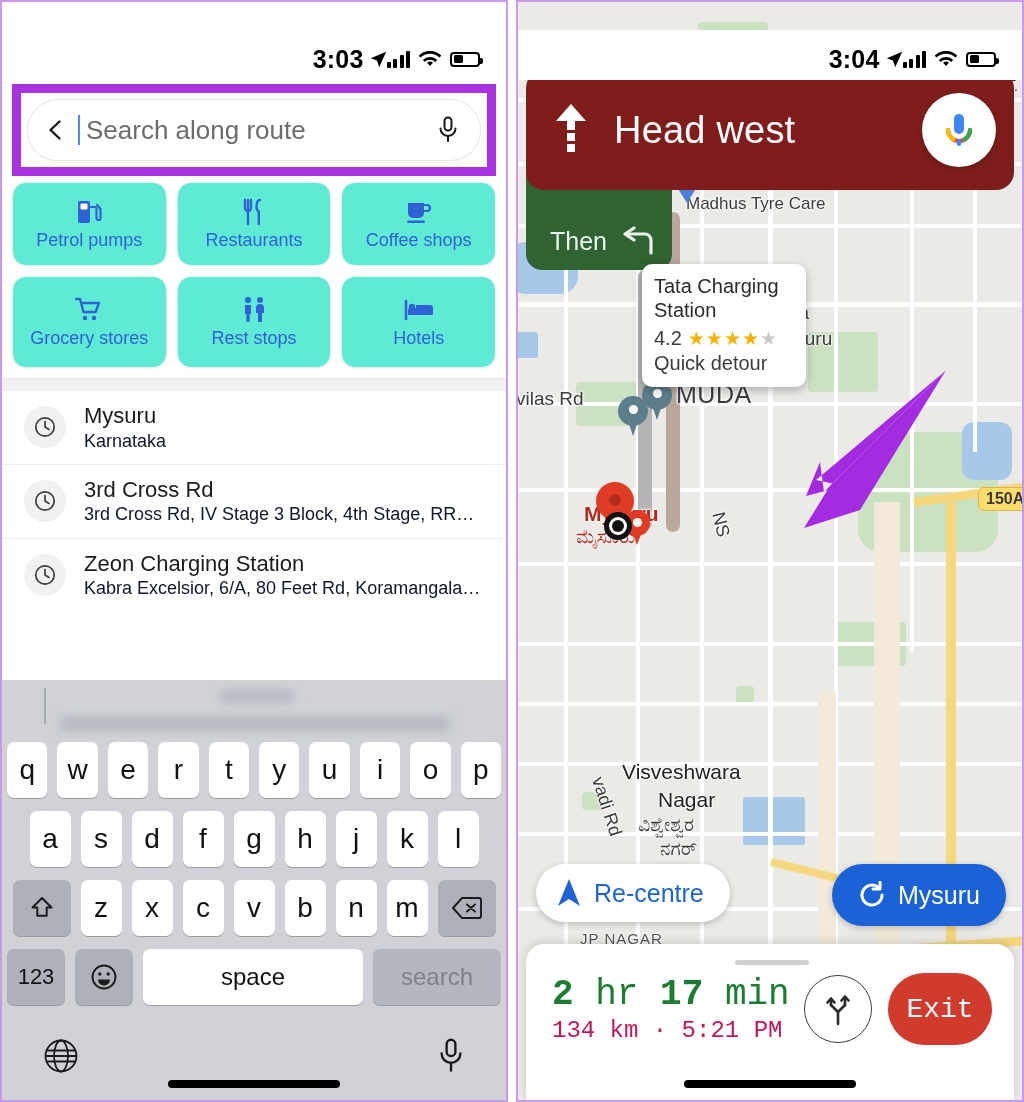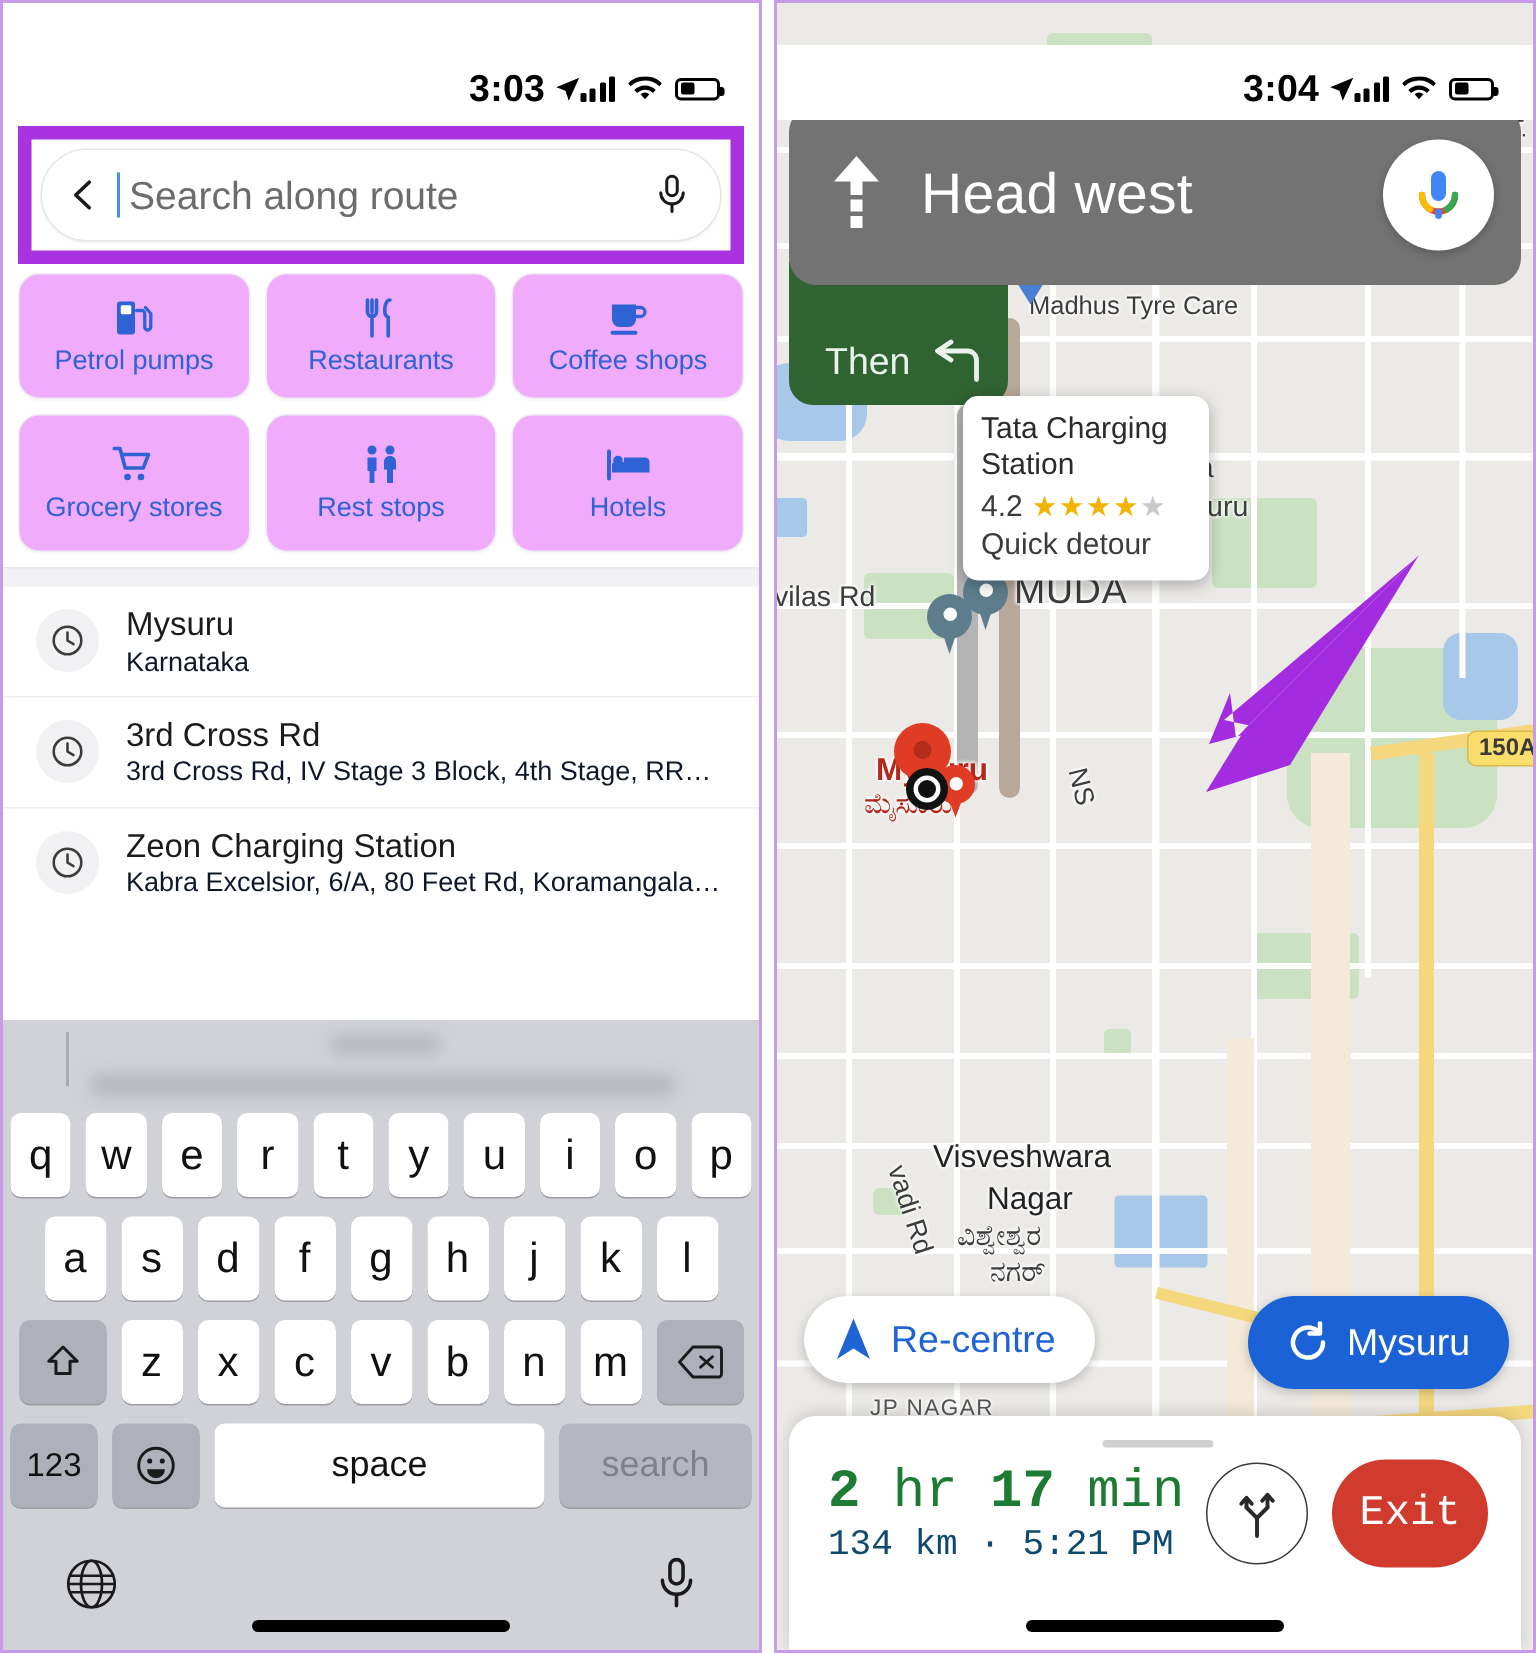--- a/index.html
+++ b/index.html
@@ -53,21 +53,21 @@
   }
   .back-chevron { width: 24px; height: 24px; flex: 0 0 auto; }
   .caret { width: 2px; height: 30px; background: #4a8bf5; flex: 0 0 auto; margin-right:-4px;}
   .search-ph { flex: 1 1 auto; font-size: 26px; color: #6c6c6c; white-space: nowrap; }
   .mic-btn { width: 24px; height: 28px; flex: 0 0 auto; }
 
   
   .chips { padding: 6px 10px 0 10px; }
   .chip-row { display: flex; gap: 10px; margin-bottom: 10px; }
   .chip {
-    flex: 1 1 0; height: 84px; background: #f0abfc;
+    flex: 1 1 0; height: 84px; background: #5eead4;
     border: 1.3px solid #eceef1; border-radius: 14px;
     display: flex; flex-direction: column; align-items: center; justify-content: center;
     gap: 3px; box-shadow: 0 1px 1px rgba(0,0,0,.03);
   }
   .chip.tall { height: 92px; }
   .chip-ico { height: 30px; display:flex; align-items:center; justify-content:center; color: #2f62d4; }
   .chip-label { font-size: 18px; color: #2f62d4; text-align: center; line-height: 1.15; }
 
   .sep { height: 13px; background: #f1f1f3; margin-top: 4px; border-top: 1px solid #e8e8ea; }
 
@@ -142,21 +142,21 @@
 
   
   .nav-then {
     position:absolute; left: 8px; top: 172px; width: 146px; height: 96px;
     background: #2f6332; border-radius: 0 0 16px 16px;
     display:flex; align-items:flex-end; gap: 12px; padding: 0 0 14px 24px;
     color:#eaf3ea; font-size: 25px; z-index: 9;
   }
   .nav-card {
     position:absolute; left: 8px; right: 8px; top: 68px; height: 120px;
-    background: #737373; border-radius: 18px; z-index: 10;
+    background: #7f1d1d; border-radius: 18px; z-index: 10;
     display:flex; align-items:center; padding: 0 18px 0 24px; gap: 22px;
   }
   .nav-arrow { width: 42px; height: 56px; flex:0 0 auto; }
   .nav-text { flex:1 1 auto; color:#fff; font-size: 38px; letter-spacing: .2px; }
   .nav-mic { width: 74px; height: 74px; border-radius: 50%; background:#fff; display:flex; align-items:center; justify-content:center; flex:0 0 auto; box-shadow: 0 2px 6px rgba(0,0,0,.22);}
 
   
   .poi {
     position:absolute; left: 124px; top: 262px; width: 164px;
     background:#fff; border-radius: 10px; padding: 10px 12px 12px 12px;
@@ -193,21 +193,21 @@
     box-shadow: 0 -2px 10px rgba(0,0,0,.14);
     padding: 16px 22px 0 26px;
     font-family: Liberation Mono, monospace;
   }
   .grab { width: 74px; height: 5px; border-radius: 3px; background:#d0d0d0; margin: 0 auto 8px auto; }
   .sheet-row { display:flex; align-items:center; }
   .eta { flex:1 1 auto; }
   .eta-main { font-size: 36px; color:#1e7b34; line-height:1.15; }
   .eta-main b { font-weight: 700; }
   .eta-main span.lt { font-weight: 400; }
-  .eta-sub { font-size: 24px; color:#0c4a6e; margin-top: 2px; }
+  .eta-sub { font-size: 24px; color:#be185d; margin-top: 2px; }
   .alt-btn { width: 68px; height: 68px; border-radius:50%; border:1.6px solid #3a3a3a; display:flex; align-items:center; justify-content:center; flex:0 0 auto; margin-right: 16px;}
   .exit-btn { width: 104px; height: 72px; border-radius: 38px; background:#d13b2e; color:#fff; font-size: 28px; display:flex; align-items:center; justify-content:center; flex:0 0 auto; }
 </style>
 </head>
 <body>
 
 <div class="stage">
 
   <div class="panel left">
 

